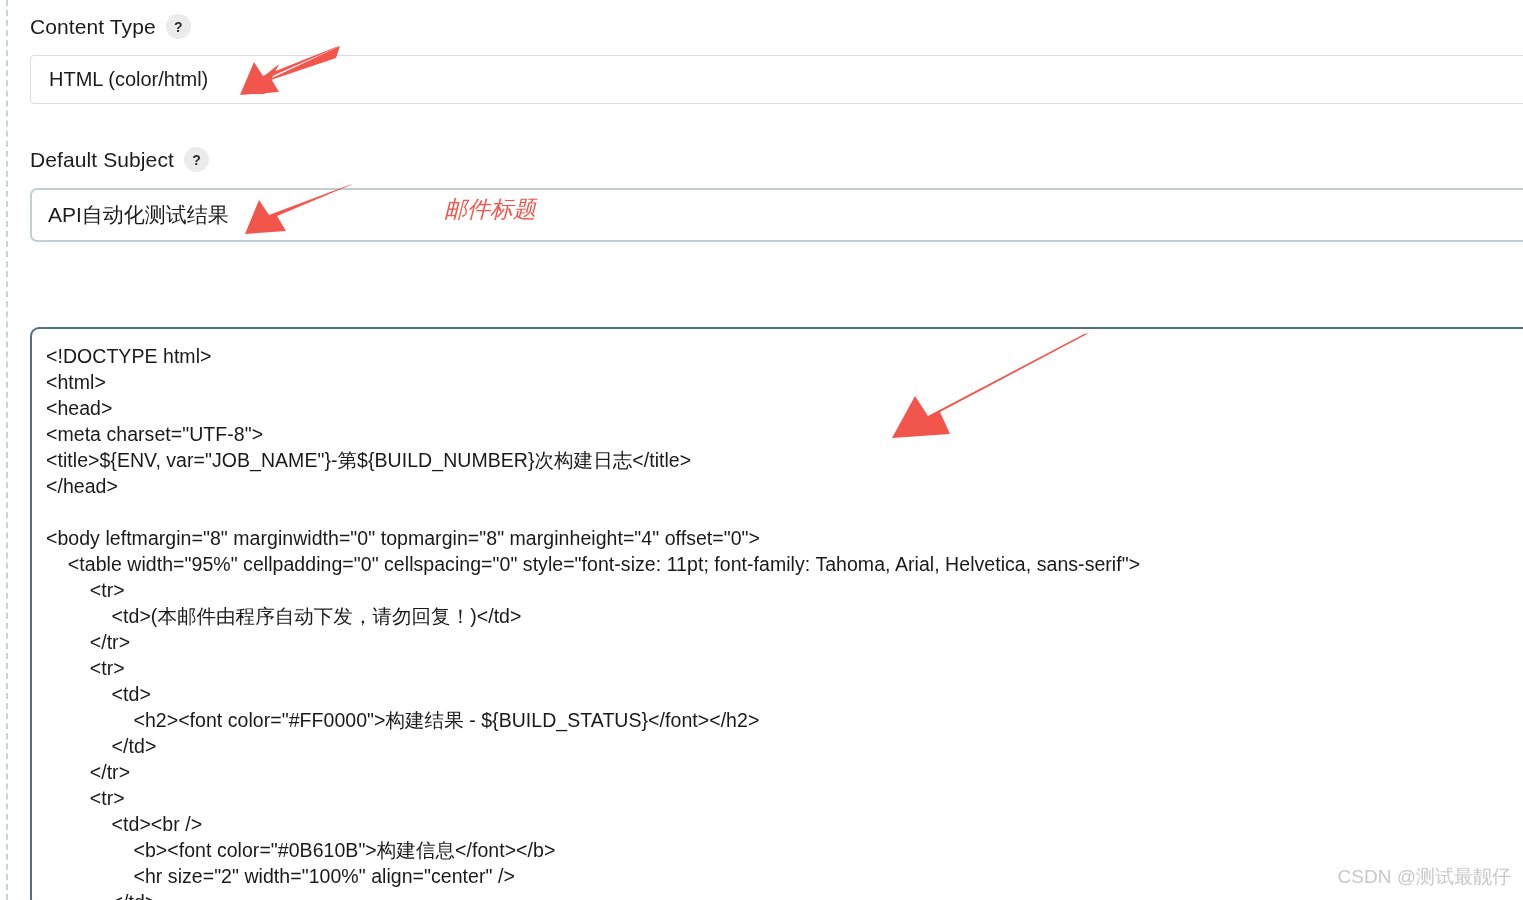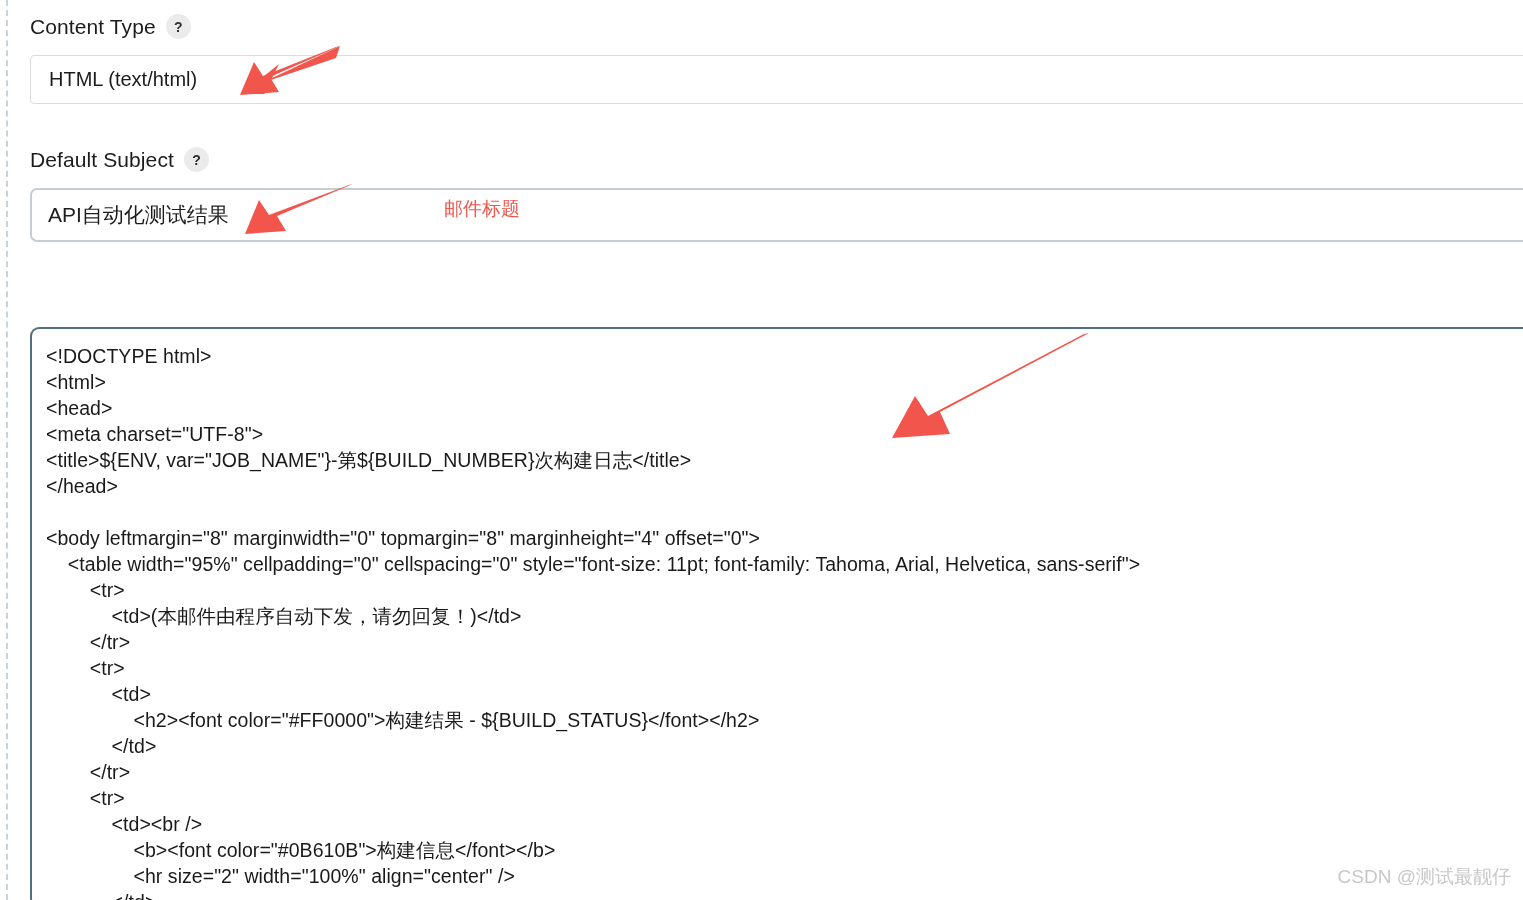--- a/index.html
+++ b/index.html
@@ -121,23 +121,24 @@
     white-space: pre;
     letter-spacing: 0.05px;
   }
   .code-lines .ln { display: block; height: 26px; }
   .code-lines .blank { display: block; height: 26px; }
 
   
   .annotation-text {
     position: absolute;
     color: #f2554b;
-    font-size: 19px;
+    font-size: 23px;
     line-height: 26px;
     white-space: nowrap;
+    font-style: italic;
   }
   .arrow-svg { position: absolute; pointer-events: none; }
 
   .watermark {
     position: absolute;
     right: 12px;
     bottom: 12px;
     color: #c8c8c8;
     font-size: 19px;
     line-height: 22px;
@@ -151,21 +152,21 @@
 
 <div class="left-rail"></div>
 
 <div class="form-area">
 
   <div class="field-label" style="left:30px; top:14px;">
     <span class="label-text">Content Type</span>
     <span class="help-badge">?</span>
   </div>
   <div class="select-box">
-    <span>HTML (text/html)</span>
+    <span>HTML (color/html)</span>
   </div>
 
   <div class="field-label" style="left:30px; top:147px;justify-content:center;">
     <span class="label-text">Default Subject</span>
     <span class="help-badge">?</span>
   </div>
   <div class="text-input">
     <span>API自动化测试结果</span>
   </div>
 

